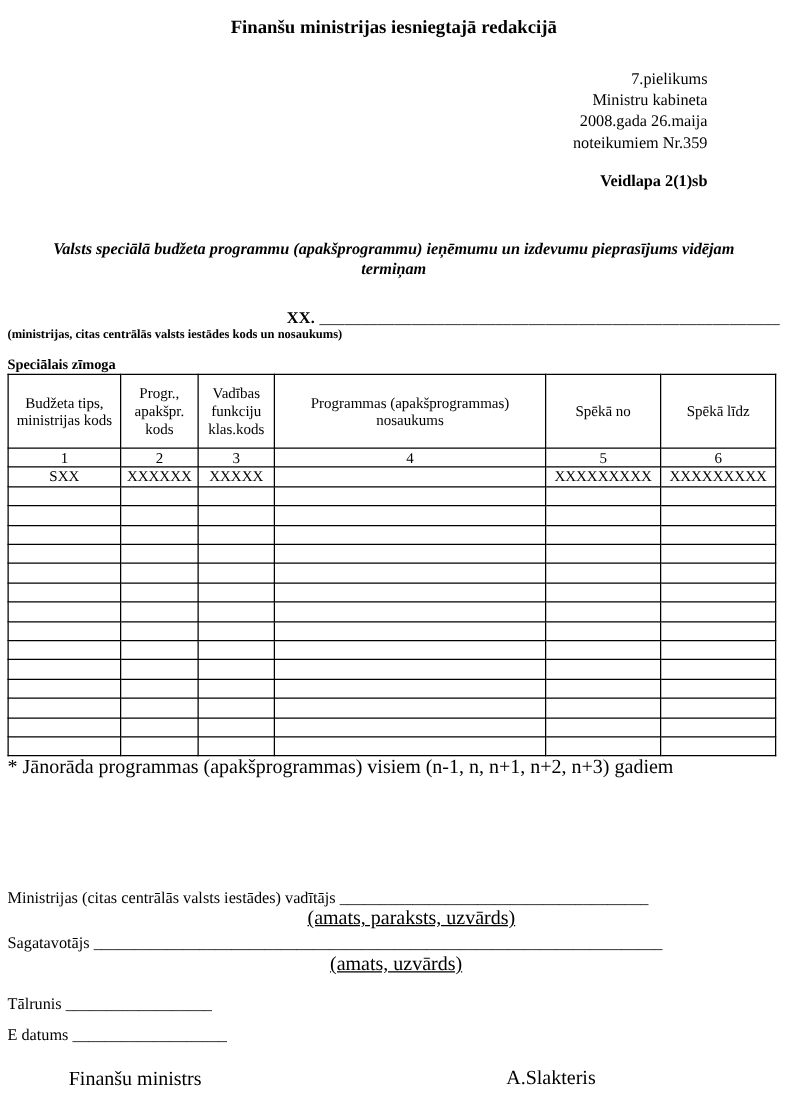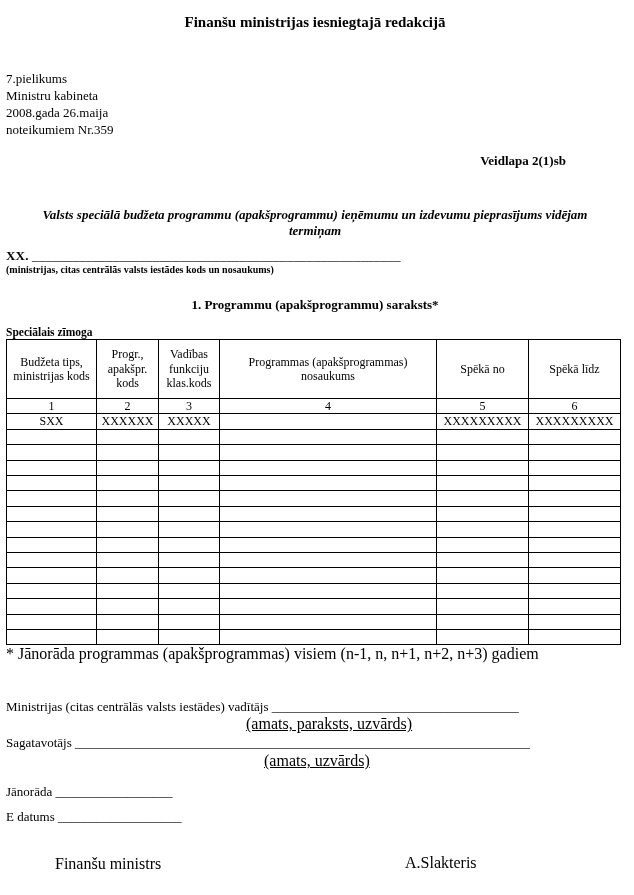--- a/index.html
+++ b/index.html
@@ -7,26 +7,26 @@
     width:634px; height:895px;
     font-family:"Liberation Serif", serif;
     font-size:13px; color:#000;
     position:relative;
     overflow:hidden;
   }
   .page { padding:8px 10px 0 6px; position:relative; height:887px; box-sizing:border-box; }
 
   .top-title { text-align:center; font-weight:bold; font-size:15px; margin-top:6px; }
 
-  .annex-block { padding-right:58px; margin-top:40px; line-height:1.3; }
+  .annex-block { text-align:right; padding-right:58px; margin-top:24px; line-height:1.3; }
   .form-code  { text-align:right; padding-right:58px; margin-top:14px; font-weight:bold; }
 
   .doc-title { text-align:center; font-weight:bold; margin-top:38px; line-height:1.25; padding:0 20px;font-style:italic; }
 
-  .org-line { margin-top:9px; font-weight:bold; letter-spacing:0.2px; }
+  .org-line { margin-top:23px; font-weight:bold; letter-spacing:0.2px;text-align:right; }
   .org-line .blank { font-weight:normal; }
   .org-caption { font-weight:bold; font-size:10px; margin-top:0px; }
 
   .section-title { text-align:center; font-weight:bold; margin-top:22px; }
 
   .budget-label { font-weight:bold; font-size:11.5px; margin-top:13px; margin-bottom:1px; }
 
   table.programs { border-collapse:collapse; width:614px; table-layout:fixed; }
   table.programs th, table.programs td {
     border:1px solid #000;
@@ -41,21 +41,21 @@
   table.programs thead th.hdr { height:56px; }
   tr.numrow td { height:12px; padding:0 2px; }
   tr.datarow td { height:12px; padding:0 2px; }
   tr.emptyrow td { height:14px; padding:0 2px; }
 
   col.c1{width:90px;} col.c2{width:62px;} col.c3{width:61px;}
   col.c4{width:217px;} col.c5{width:92px;} col.c6{width:92px;}
 
   .footnote { font-size:16px; margin-top:0; }
 
-  .sig-block { margin-top:36px; }
+  .sig-block { margin-top:87px; }
   .sig-row { margin-top:2px; }
   .sig-caption { font-size:16px;text-decoration:underline; }
   .cap-head { padding-left:240px; }
   .cap-prep { padding-left:258px; margin-top:1px; }
   .sig-phone { margin-top:14px; }
   .sig-email { margin-top:9px; }
 
   .legal-note { font-style:italic; font-size:12.5px; margin-top:24px; line-height:1.25; }
 
   .footer { position:absolute; left:0; bottom:2px; width:634px; font-size:16px; }
@@ -79,21 +79,20 @@
   <div class="form-code">Veidlapa 2(1)sb</div>
 
   <div class="doc-title">Valsts speciālā budžeta programmu (apakšprogrammu) ieņēmumu un izdevumu pieprasījums vidējam termiņam</div>
 
   <div class="org-line">
     <span>XX.</span>
     <span class="blank">_______________________________________________________</span>
   </div>
   <div class="org-caption">(ministrijas, citas centrālās valsts iestādes kods un nosaukums)</div>
 
-  <div class="section-title">1. Programmu (apakšprogrammu) saraksts*</div>
 
   <div class="budget-label">Speciālais zīmoga</div>
 
   <table class="programs">
     <colgroup>
       <col class="c1">
         <col class="c2">
         <col class="c3">
         <col class="c4">
         <col class="c5">
@@ -252,21 +251,21 @@
     </div>
     <div class="sig-caption cap-head">(amats, paraksts, uzvārds)</div>
 
     <div class="sig-row">
       <span>Sagatavotājs</span>
       <span>______________________________________________________________________</span>
     </div>
     <div class="sig-caption cap-prep">(amats, uzvārds)</div>
 
     <div class="sig-row sig-phone">
-      <span>Jānorāda</span>
+      <span>Tālrunis</span>
       <span>__________________</span>
     </div>
 
     <div class="sig-row sig-email">
       <span>E datums</span>
       <span>___________________</span>
     </div>
   </div>
 
 

